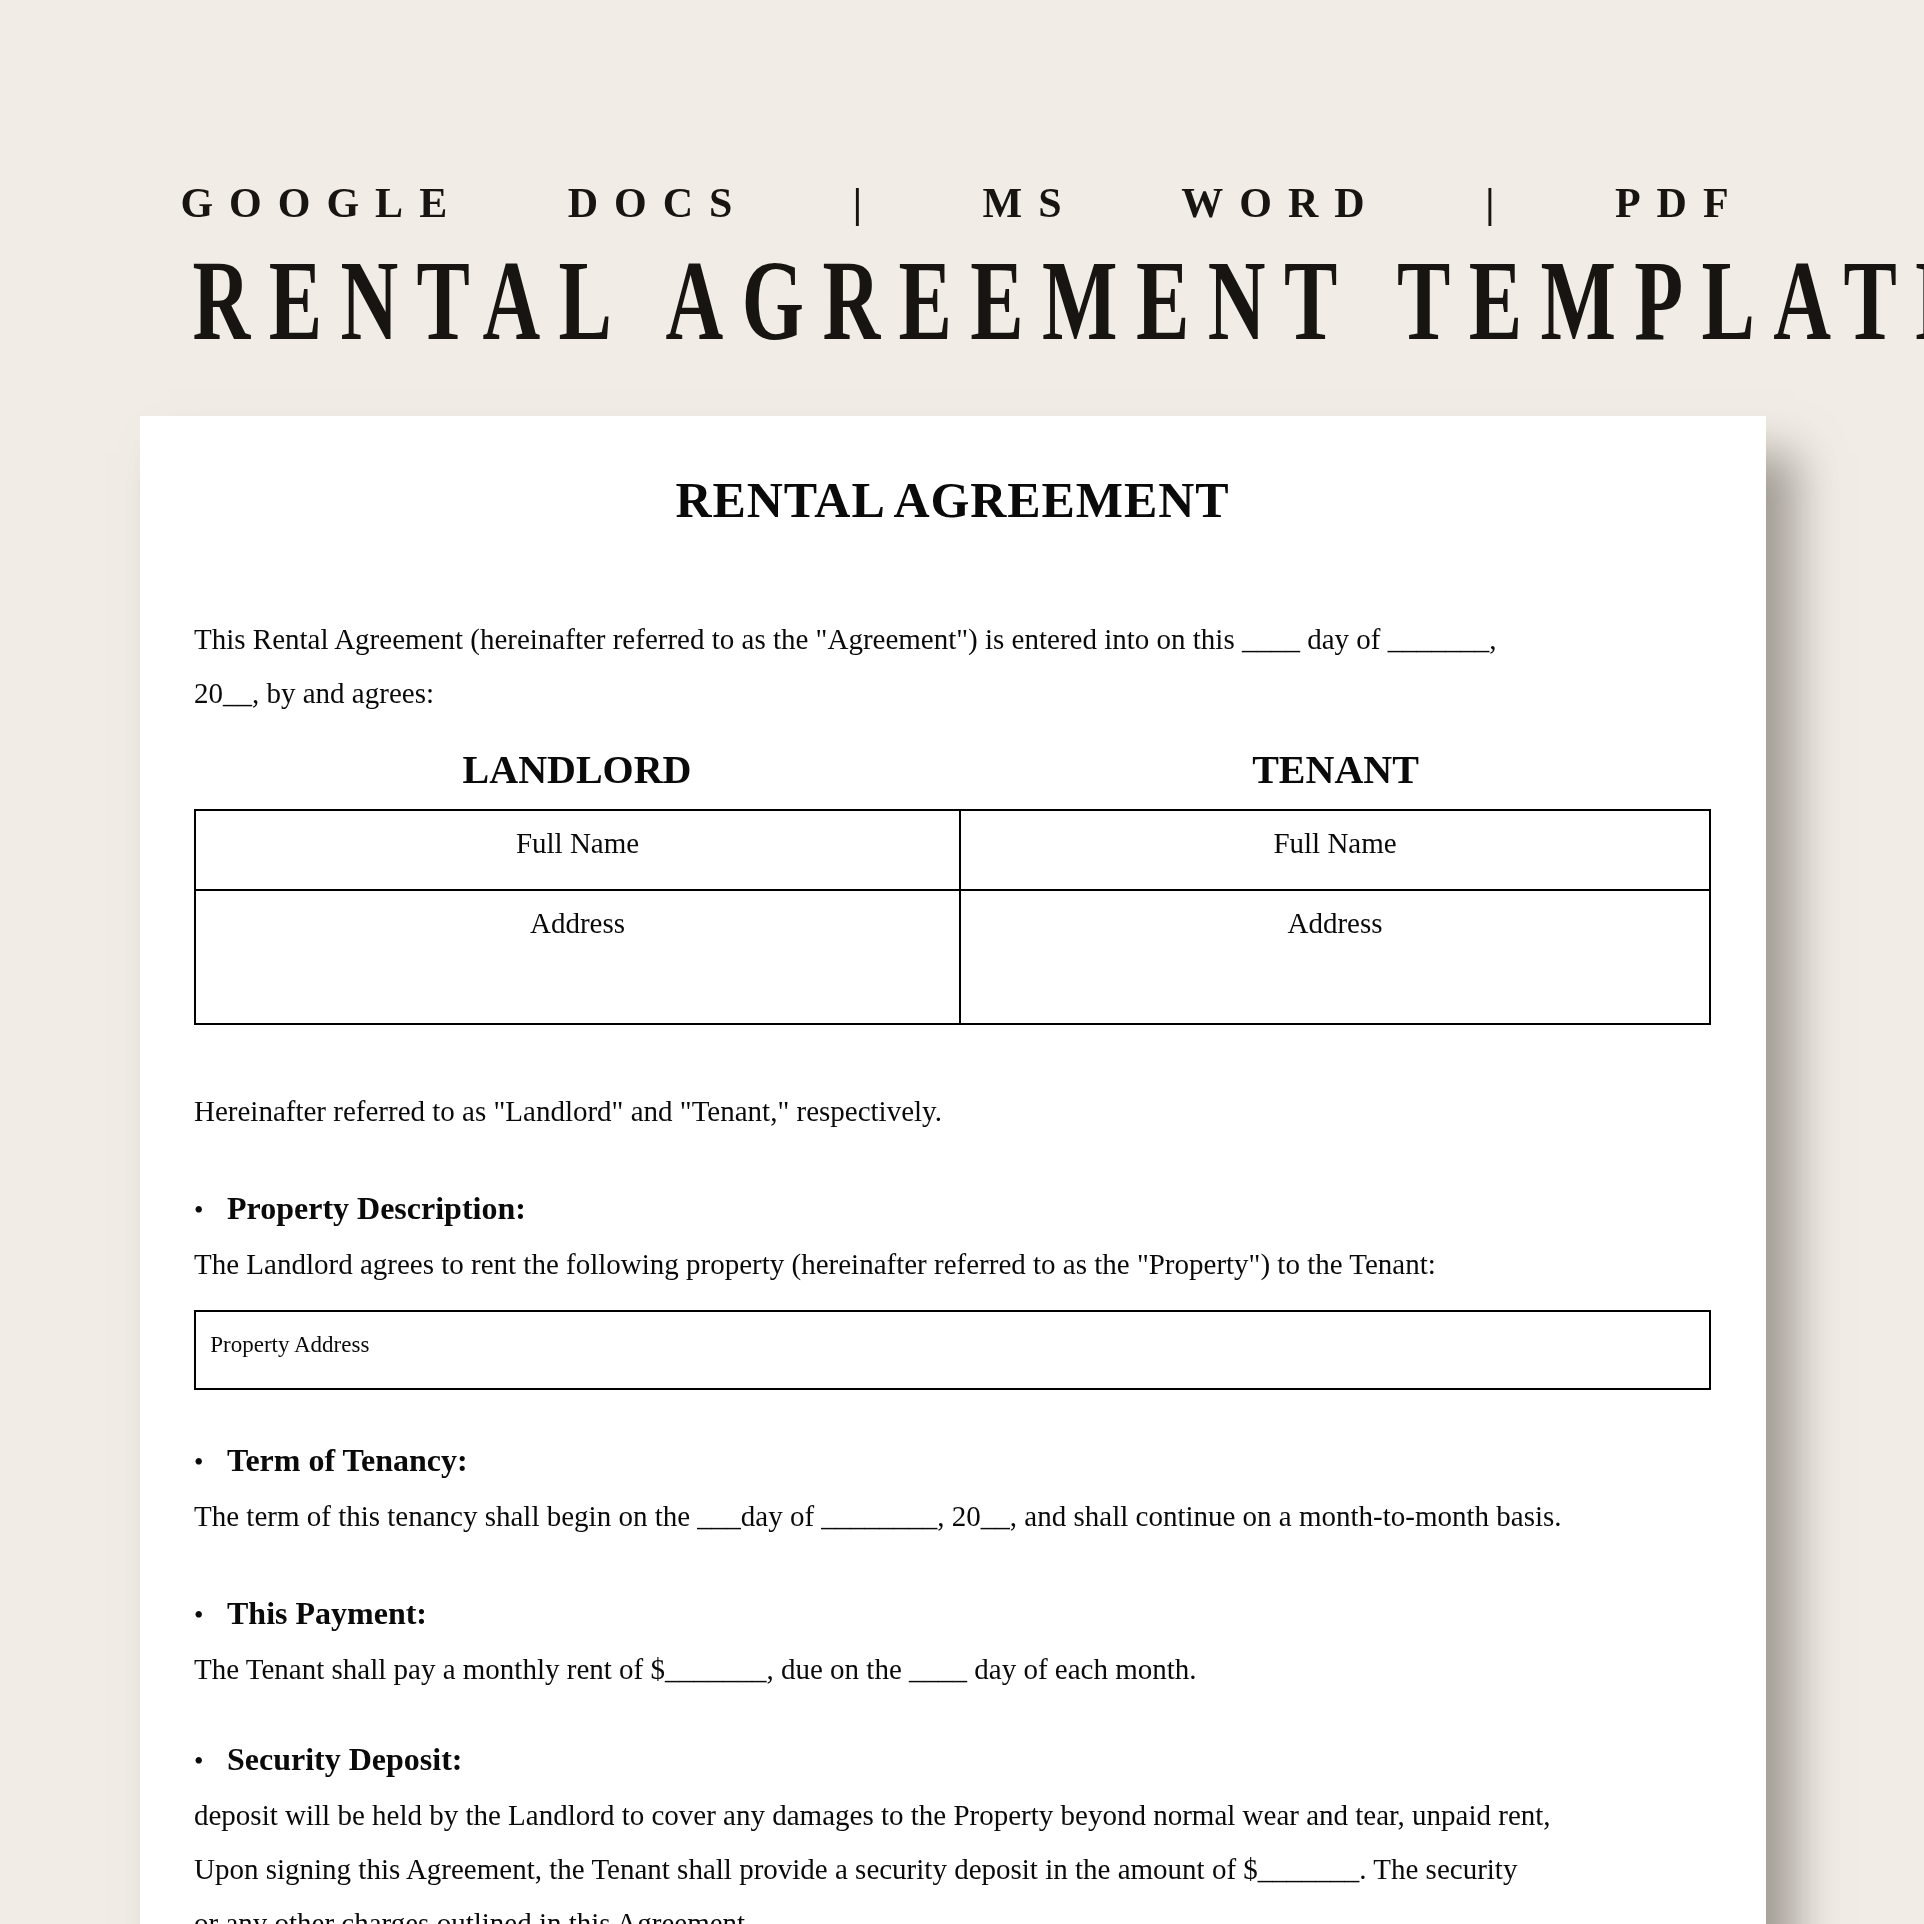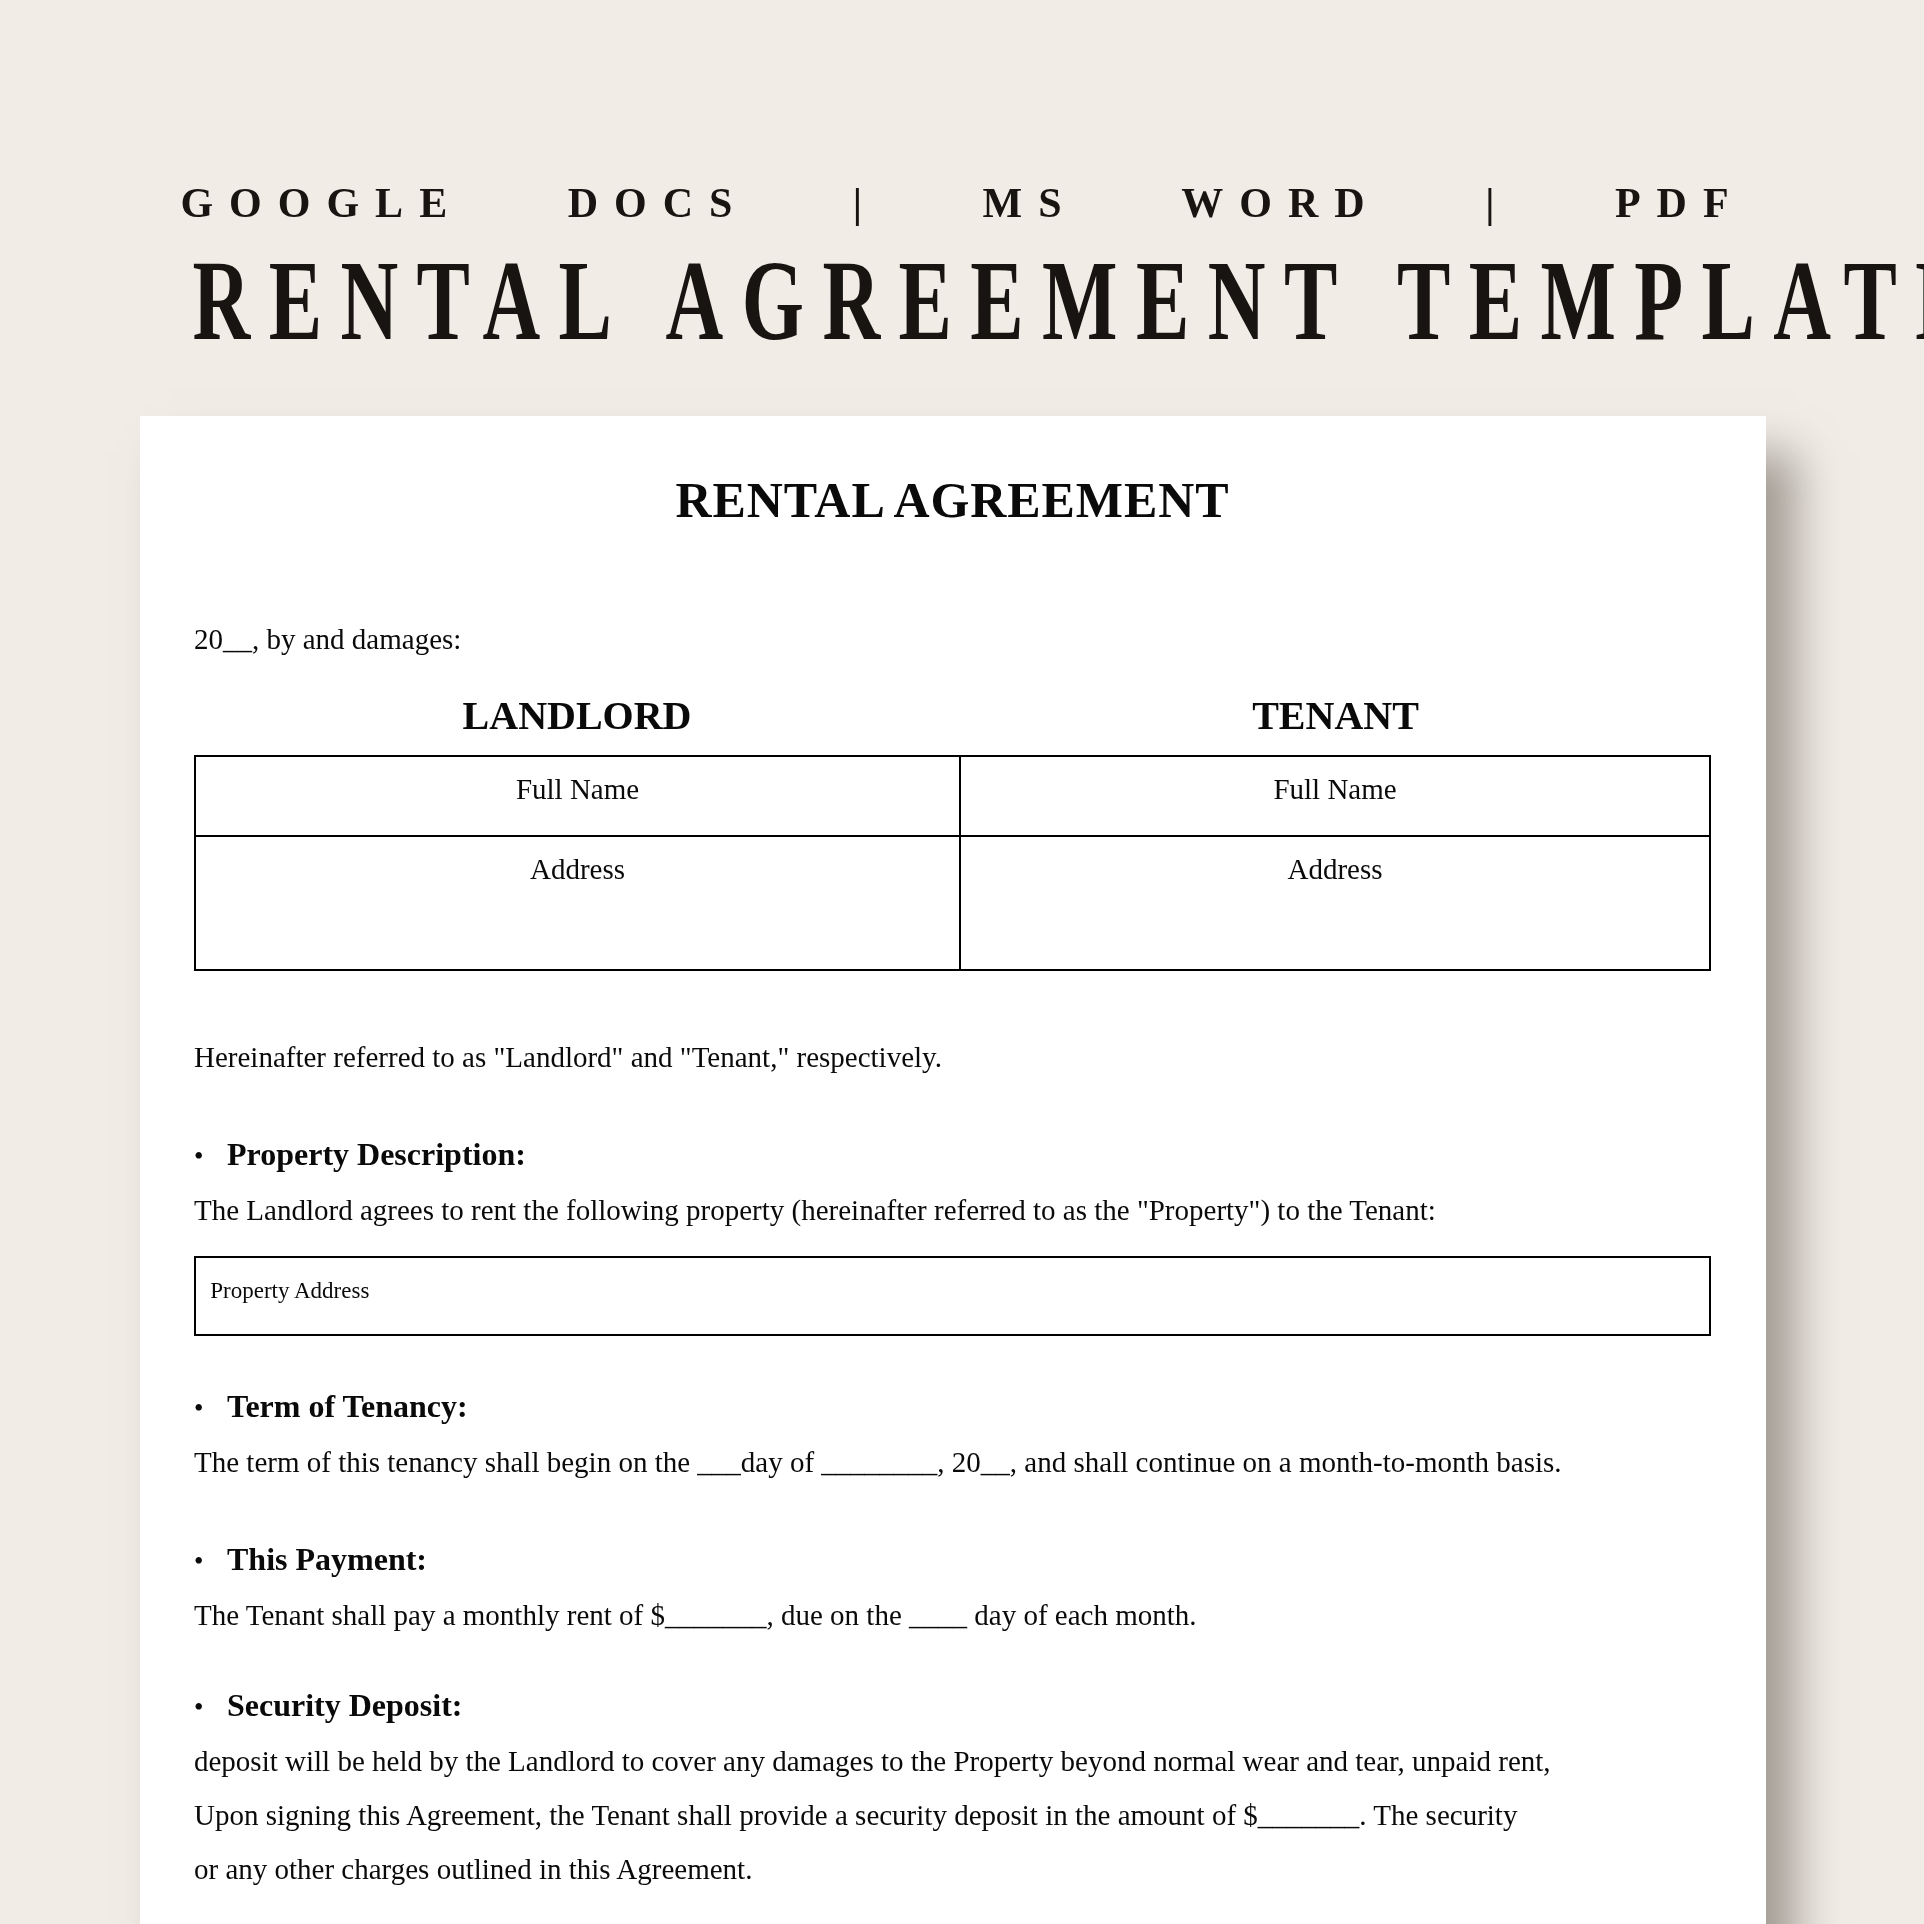--- a/index.html
+++ b/index.html
@@ -135,21 +135,22 @@
   <header class="banner">
     <div class="banner-line1">GOOGLE DOCS | MS WORD | PDF</div>
     <div class="banner-line2">RENTAL AGREEMENT TEMPLATE</div>
   </header>
 
   <section class="page">
 
     <h1 class="doc-title">RENTAL AGREEMENT</h1>
 
     <p class="body-text intro">
-      <span class="line">20__, by and damages:</span>
+      <span class="line">This Rental Agreement (hereinafter referred to as the "Agreement") is entered into on this ____ day of _______,</span>
+      <span class="line">20__, by and agrees:</span>
     </p>
 
     <div class="party-labels">
       <div class="col-l">LANDLORD</div>
       <div class="col-r">TENANT</div>
     </div>
 
     <table class="party-table">
       <colgroup>
           <col class="c1">

